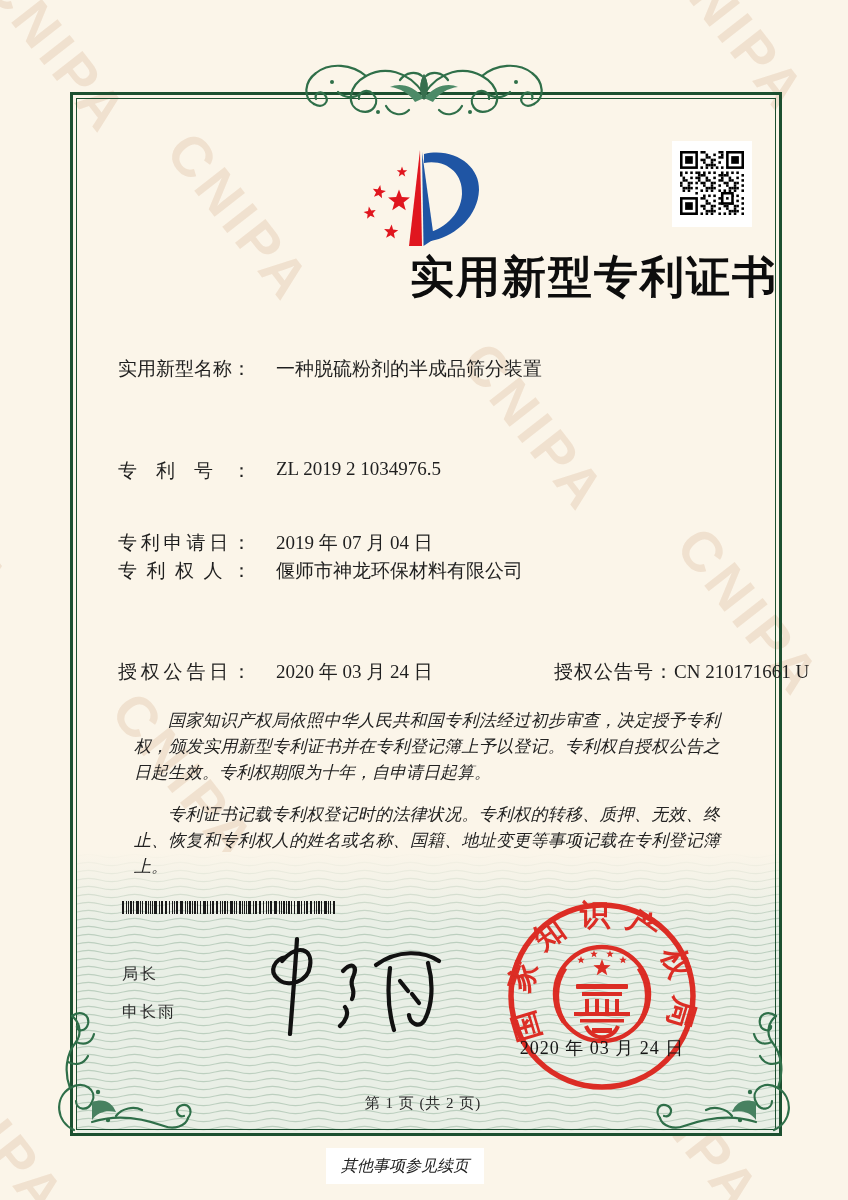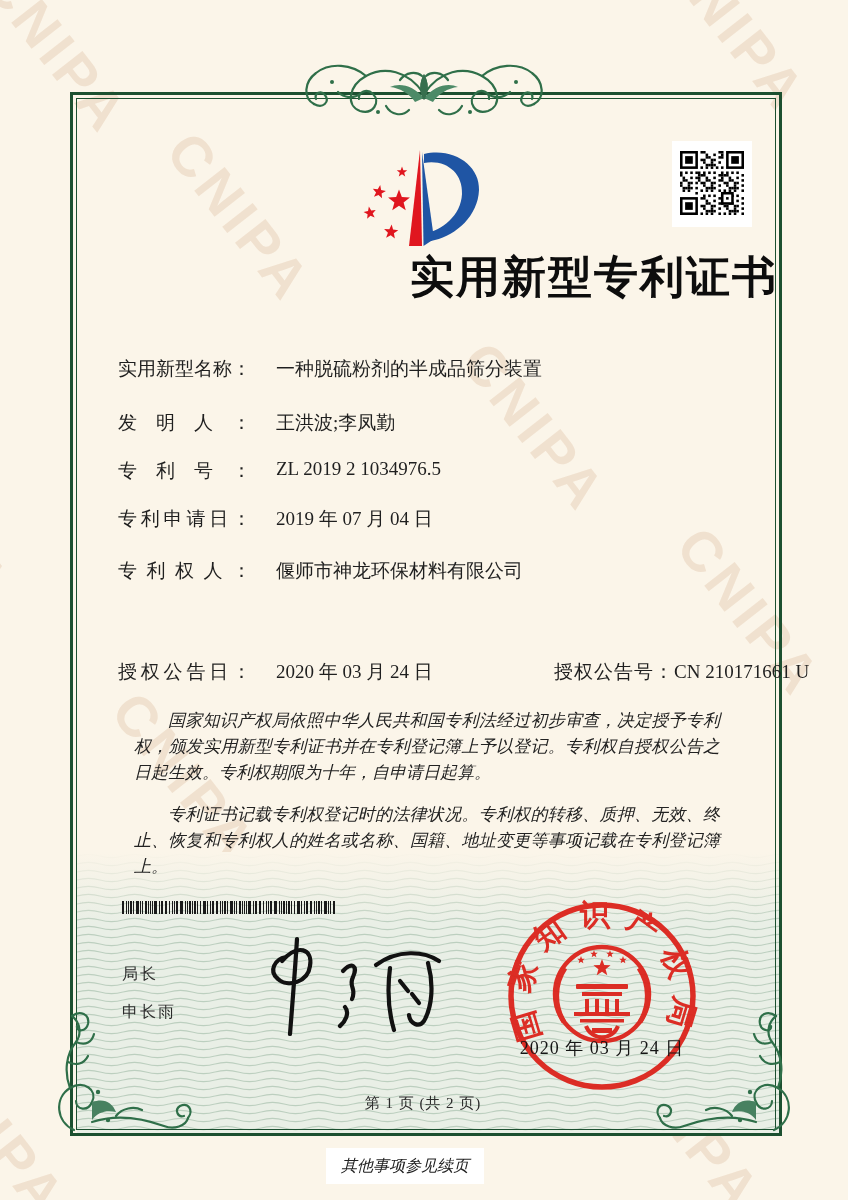--- a/index.html
+++ b/index.html
@@ -337,27 +337,24 @@
         <rect x="43.52" y="43.52" width="7.68" height="7.68" fill="#fff"></rect>
         <rect x="46.08" y="46.08" width="2.56" height="2.56" fill="#000"></rect>
       </svg>
   </div>
 
   <div class="title">实用新型专利证书</div>
 
   <div class="frow" style="top:356px">
     <span class="f-label">实用新型名称：</span><span class="f-value">一种脱硫粉剂的半成品筛分装置</span>
   </div>
-  <div class="frow" style="top:410px">
-    <span class="f-label">发明人：</span><span class="f-value">王洪波;李凤勤</span>
-  </div>
   <div class="frow" style="top:458px">
     <span class="f-label">专利号：</span><span class="f-value">ZL 2019 2 1034976.5</span>
   </div>
-  <div class="frow" style="top:506px">
+  <div class="frow" style="top:530px">
     <span class="f-label">专利申请日：</span><span class="f-value">2019 年 07 月 04 日</span>
   </div>
   <div class="frow" style="top:558px">
     <span class="f-label">专利权人：</span><span class="f-value">偃师市神龙环保材料有限公司</span>
   </div>
   <div class="frow" style="top:659px;width:618px">
     <span class="f-label">授权公告日：</span><span class="f-value">2020 年 03 月 24 日</span>
     <span class="grant-no">
       <span class="f-label2">授权公告号：</span><span>CN 210171661 U</span>
     </span>

